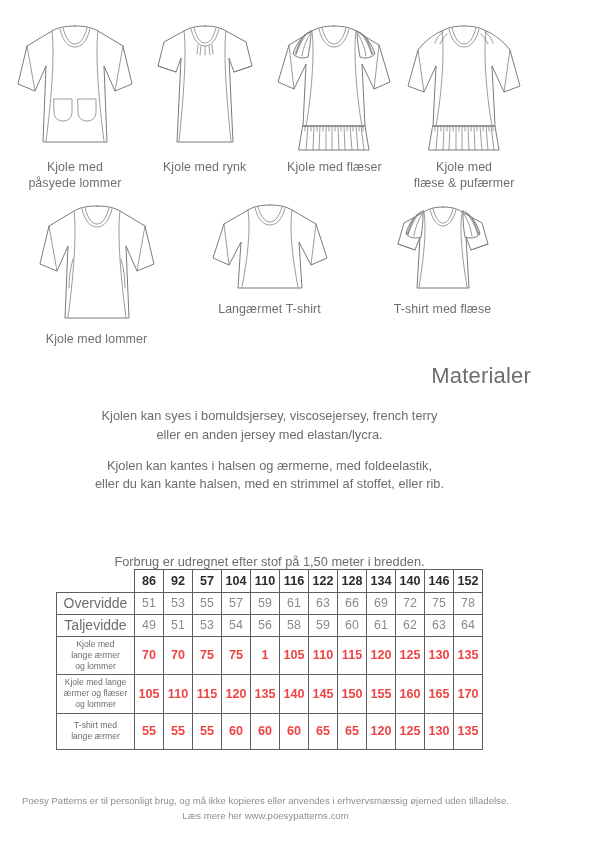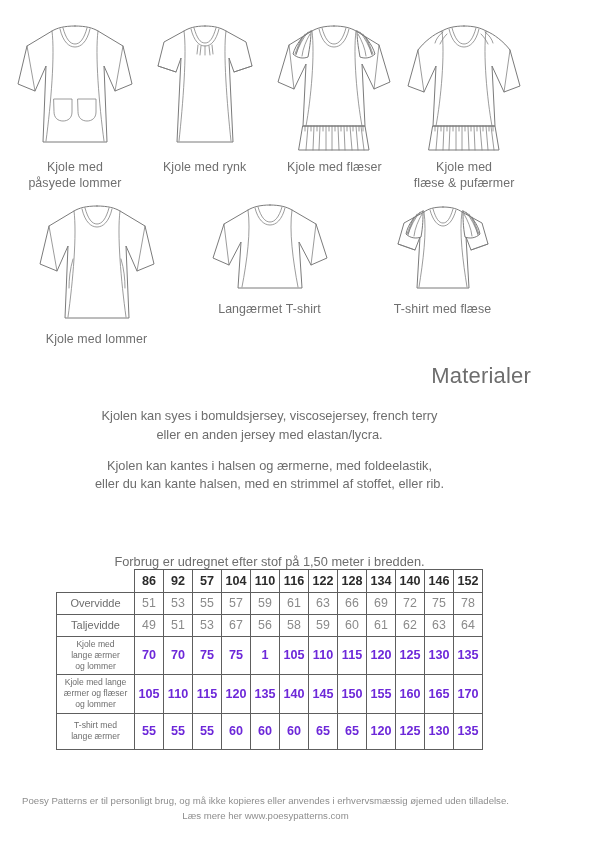--- a/index.html
+++ b/index.html
@@ -121,31 +121,31 @@
     border-top: none;
     border-left: none;
     background: #ffffff;
   }
   table.sizes th.rowlabel {
     font-weight: 400;
     color: #6d6d6d;
     text-align: center;
     padding: 2px 3px;
   }
-  .rl-simple { font-size: 11px; }
+  .rl-simple { font-size: 14px; }
   .rl-multi  { font-size: 8.6px; line-height: 1.3; white-space: pre-line; }
   td.v-light {
     font-size: 12.4px;
     color: #8a8a8a;
     height: 21px;
   }
   td.v-bold {
     font-size: 12.6px;
     font-weight: 700;
-    color: #6d28d9;
+    color: #ef4444;
     height: 35px;
   }
   col.label-col { width: 78px; }
 
   
   .footer {
     position: absolute;
     left: 0;
     right: 8px;
     bottom: 26px;
@@ -327,21 +327,21 @@
             <td class="v-light">69</td>
             <td class="v-light">72</td>
             <td class="v-light">75</td>
             <td class="v-light">78</td>
           </tr>
           <tr>
             <th class="rowlabel rl-simple">Taljevidde</th>
             <td class="v-light">49</td>
             <td class="v-light">51</td>
             <td class="v-light">53</td>
-            <td class="v-light">67</td>
+            <td class="v-light">54</td>
             <td class="v-light">56</td>
             <td class="v-light">58</td>
             <td class="v-light">59</td>
             <td class="v-light">60</td>
             <td class="v-light">61</td>
             <td class="v-light">62</td>
             <td class="v-light">63</td>
             <td class="v-light">64</td>
           </tr>
           <tr>

